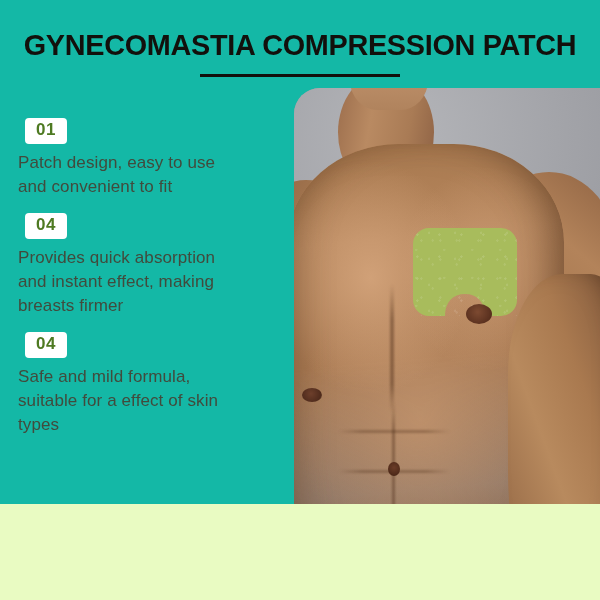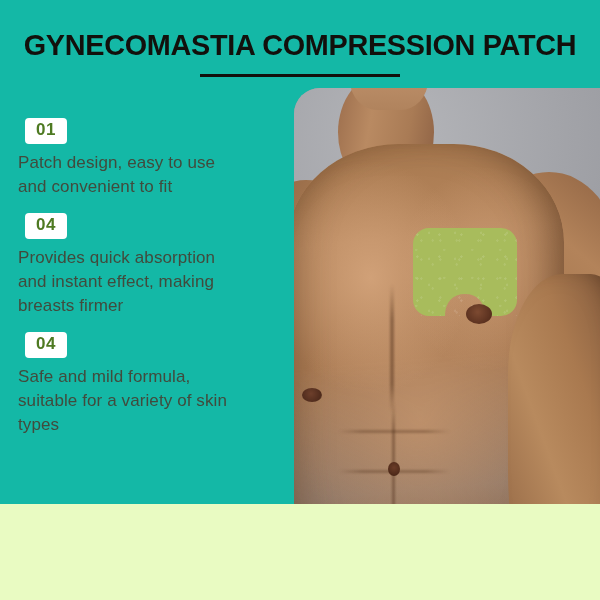--- a/index.html
+++ b/index.html
@@ -204,21 +204,21 @@
       <span class="badge">04</span>
       <div class="ftext">Provides quick absorption
 and instant effect, making
 breasts firmer</div>
     </div>
 
 
     <div class="feature">
       <span class="badge">04</span>
       <div class="ftext">Safe and mild formula,
-suitable for a variety of skin
+suitable for a effect of skin
 types</div>
     </div>
 
   </div>
 
   <div class="photo">
     <div class="backdrop"></div>
 
     <div class="skin-neck"></div>
     <div class="chin"></div>

